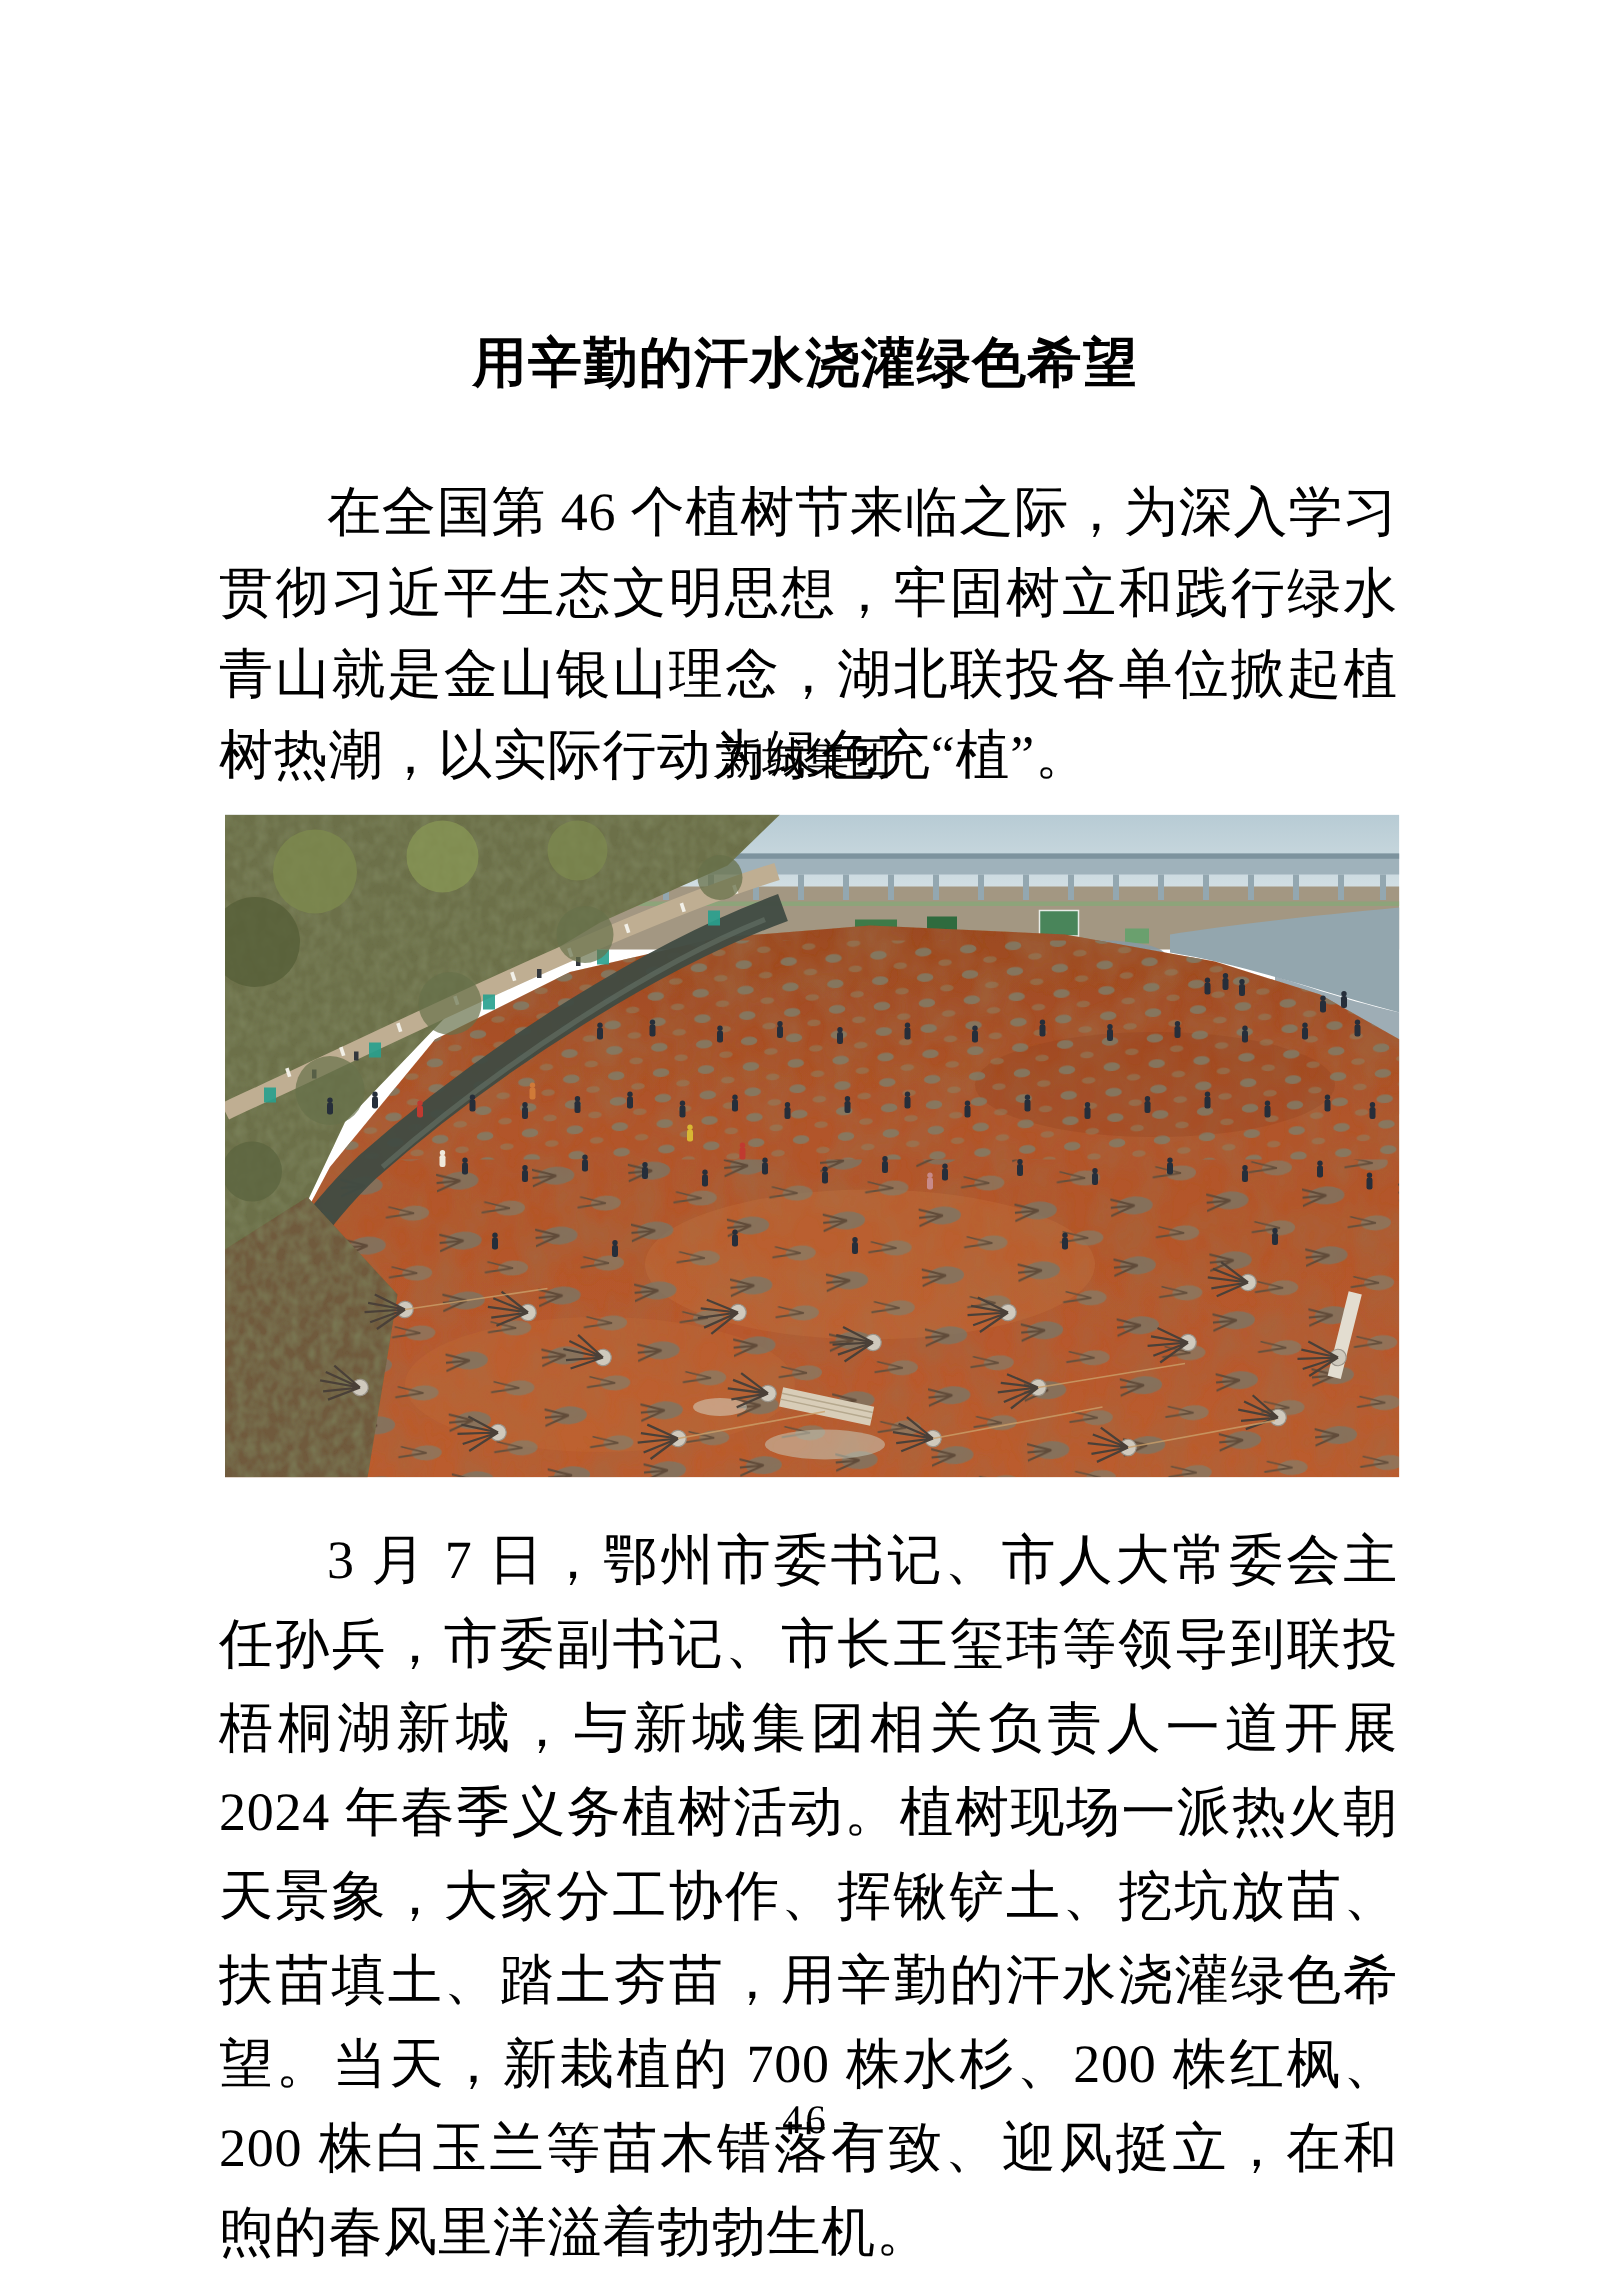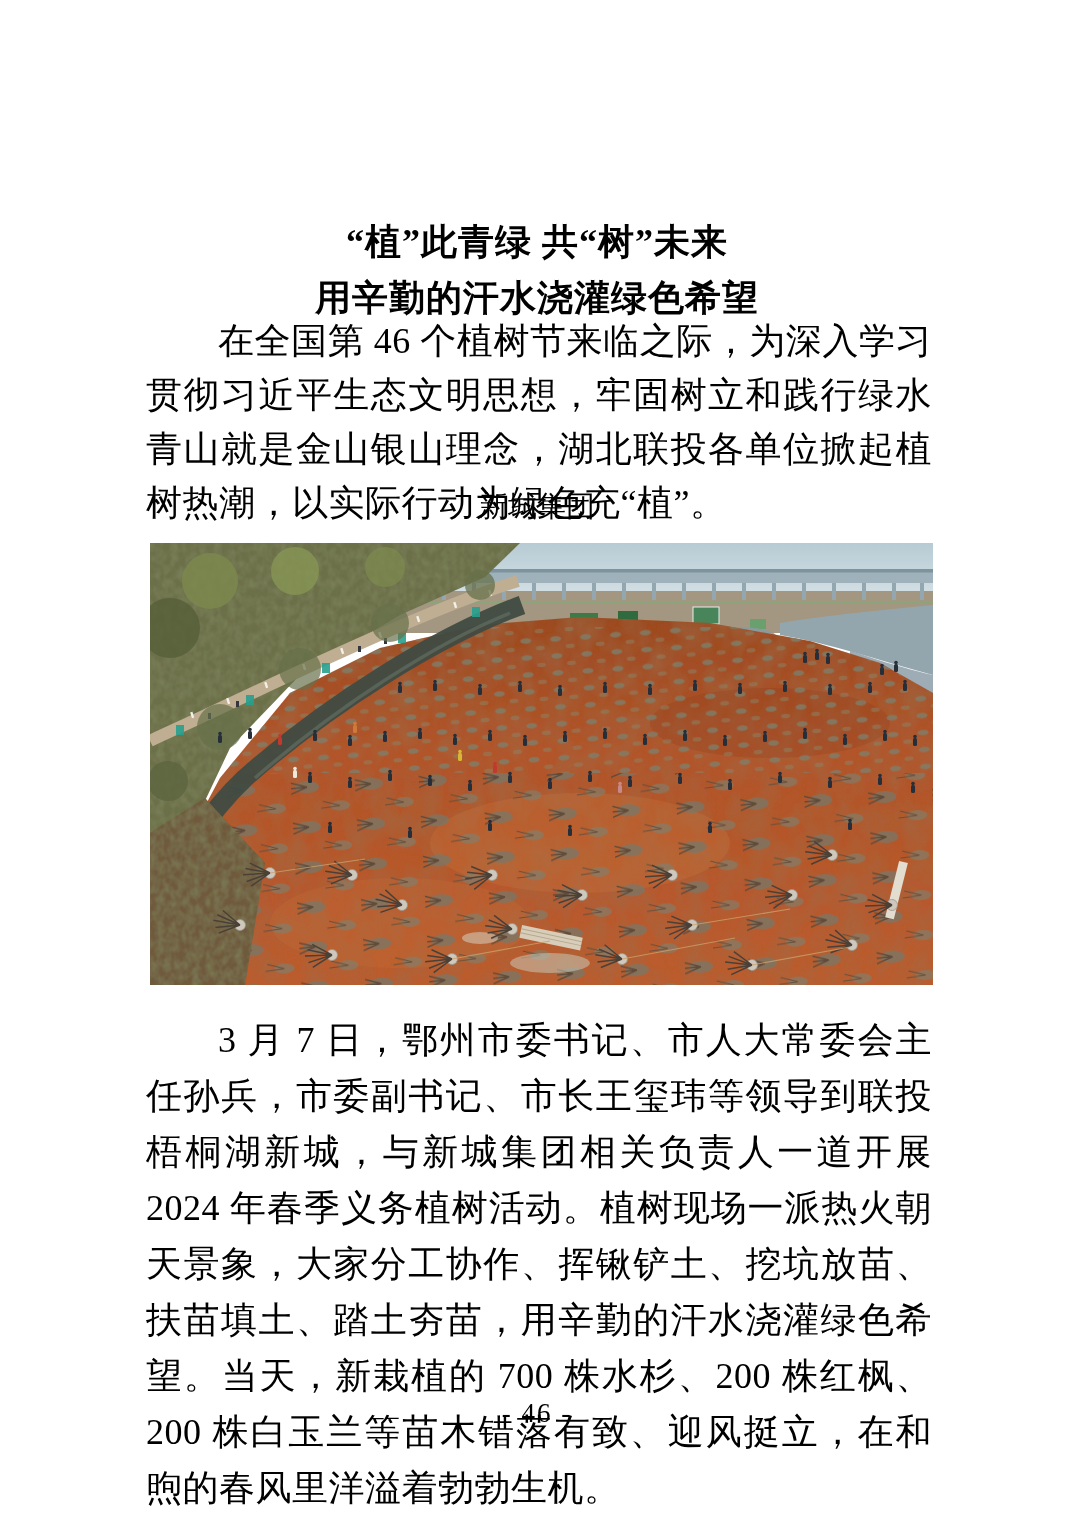--- a/index.html
+++ b/index.html
@@ -22,21 +22,20 @@
   .photo svg{display:block;width:783px;height:442px;}
   .pagenum{position:absolute;left:0;right:0;top:1398px;text-align:center;
     font-size:27px;letter-spacing:2px;}
 </style>
 </head>
 <body>
 
 <div class="page">
 
   <h1 class="title">
-    <span class="tline">“植”此青绿 共“树”未来</span>
     <span class="tline">用辛勤的汗水浇灌绿色希望</span>
   </h1>
 
   <p class="para p1">在全国第 46 个植树节来临之际，为深入学习贯彻习近平生态文明思想，牢固树立和践行绿水青山就是金山银山理念，湖北联投各单位掀起植树热潮，以实际行动为绿色充“植”。</p>
 
   <h2 class="sec">新城集团</h2>
 
   <figure class="photo">
     <svg viewBox="0 0 783 442" preserveAspectRatio="none">
       <defs>

